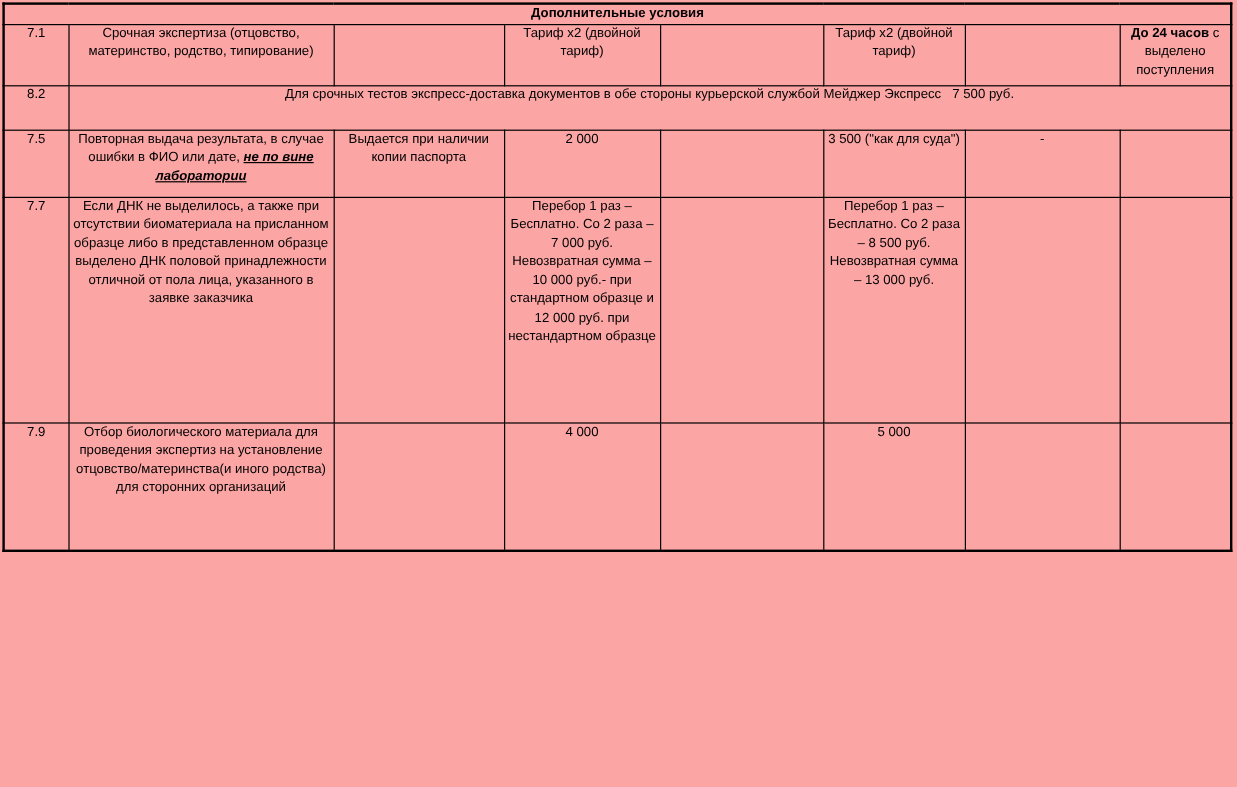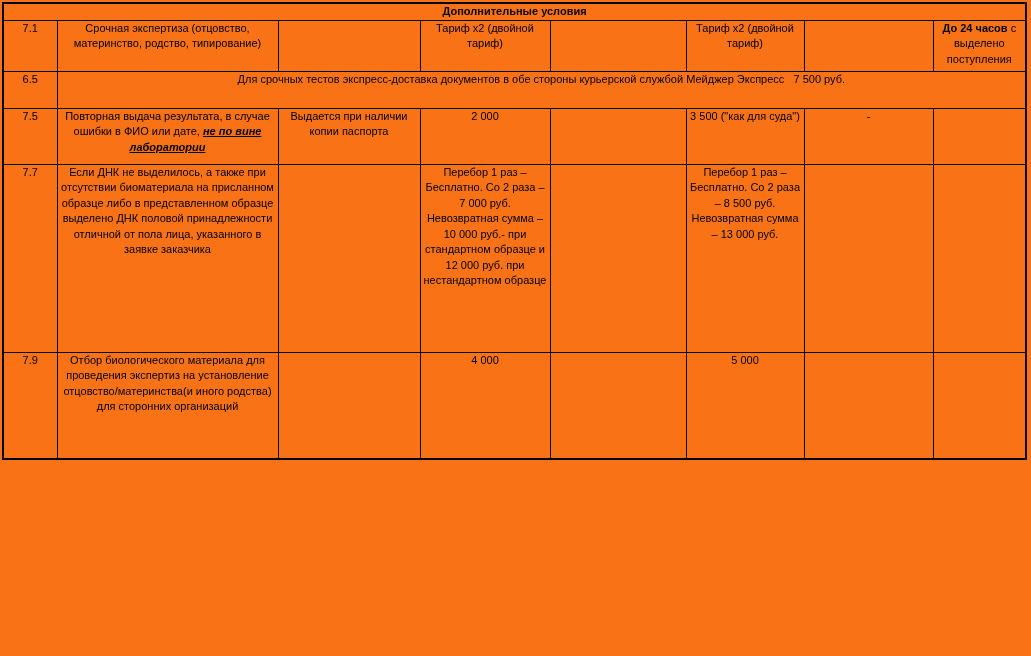--- a/index.html
+++ b/index.html
@@ -1,20 +1,20 @@
 <!DOCTYPE html>
 <html><head>
 <meta charset="utf-8">
 <style>
   html, body { margin: 0; padding: 0; background: #ffffff; }
   #page {
     position: relative;
     width: 1031px;
     height: 656px;
-    background: #f97316;
+    background: #fca5a5;
     font-family: "Liberation Sans", sans-serif;
     color: #000000;
   }
   table.price-table {
     position: absolute;
     left: 2px;
     top: 2px;
     width: 1025px;
     border-collapse: collapse;
     table-layout: fixed;
@@ -71,21 +71,21 @@
       <td>Тариф х2 (двойной тариф)</td>
       <td></td>
       <td>Тариф х2 (двойной тариф)</td>
       <td></td>
       <td class="left"><span class="seg-bold">До 24 часов</span><span> с выделено поступления</span></td>
     </tr>
 
 
 
     <tr>
-      <td style="height:36px">6.5</td>
+      <td style="height:36px">8.2</td>
       <td colspan="7" class="pre">Для срочных тестов экспресс-доставка документов в обе стороны курьерской службой Мейджер Экспресс   7 500 руб.</td>
     </tr>
 
     <tr>
       <td style="height:55px">7.5</td>
       <td><span>Повторная выдача результата, в случае ошибки в ФИО или дате, </span><span class="seg-emph">не по вине лаборатории</span></td>
       <td>Выдается при наличии копии паспорта</td>
       <td>2 000</td>
       <td></td>
       <td>3 500 ("как для суда")</td>

